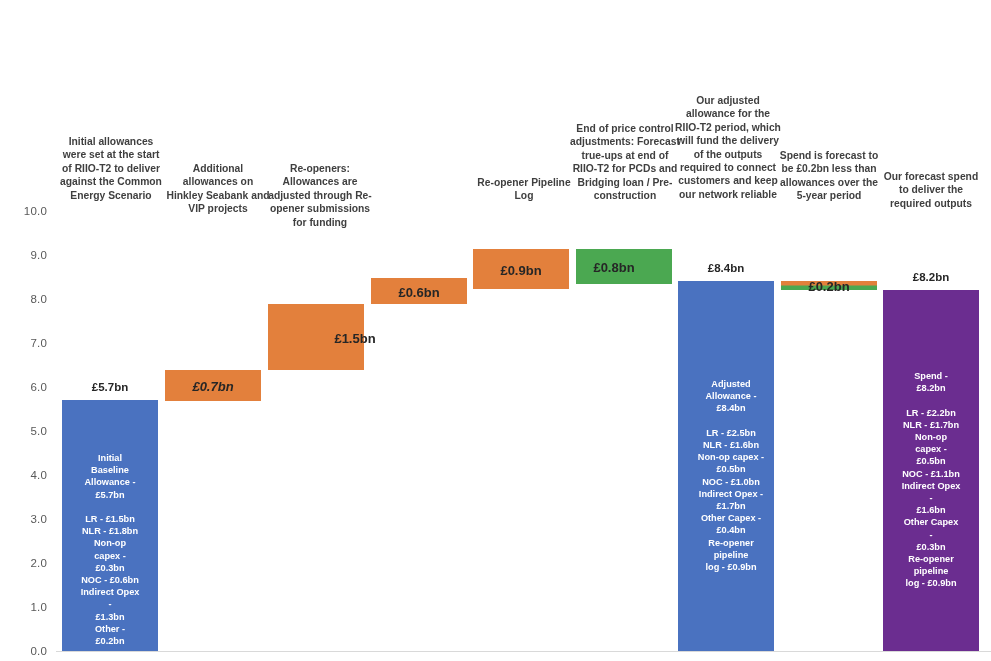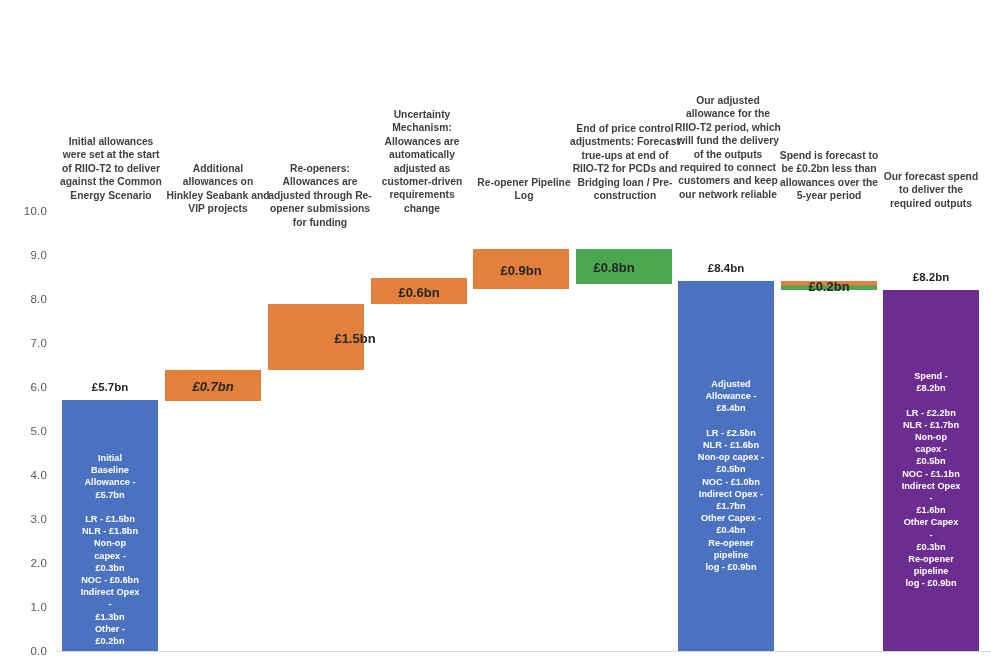--- a/index.html
+++ b/index.html
@@ -135,21 +135,20 @@
     <div class="y-tick" style="top:519px">3.0</div>
     <div class="y-tick" style="top:563px">2.0</div>
     <div class="y-tick" style="top:607px">1.0</div>
     <div class="y-tick" style="top:651px">0.0</div>
   </div>
   <div class="baseline-rule"></div>
 
   <div class="col-header" style="left:58px;  top:135px; width:106px;">Initial allowances were set at the start of RIIO-T2 to deliver against the Common Energy Scenario</div>
   <div class="col-header" style="left:166px; top:162px; width:104px;">Additional allowances on Hinkley Seabank and VIP projects</div>
   <div class="col-header" style="left:268px; top:162px; width:104px;">Re-openers: Allowances are adjusted through Re-opener submissions for funding</div>
-  <div class="col-header" style="left:370px; top:108px; width:104px;">Uncertainty Mechanism: Allowances are automatically adjusted as customer-driven requirements change</div>
   <div class="col-header" style="left:472px; top:176px; width:104px;">Re-opener Pipeline Log</div>
   <div class="col-header" style="left:570px; top:122px; width:110px;">End of price control adjustments: Forecast true-ups at end of RIIO-T2 for PCDs and Bridging loan / Pre-construction</div>
   <div class="col-header" style="left:674px; top:94px;  width:108px;">Our adjusted allowance for the RIIO-T2 period, which will fund the delivery of the outputs required to connect customers and keep our network reliable</div>
   <div class="col-header" style="left:776px; top:149px; width:106px;">Spend is forecast to be £0.2bn less than allowances over the 5-year period</div>
   <div class="col-header" style="left:878px; top:170px; width:106px;">Our forecast spend to deliver the required outputs</div>
 
   <div class="plot">
 
     <div class="bar bar-blue" style="left:62px; top:400px; width:96px; height:251px;"></div>
     <div class="bar-top-label" style="left:62px; top:381px; width:96px;">£5.7bn</div>

